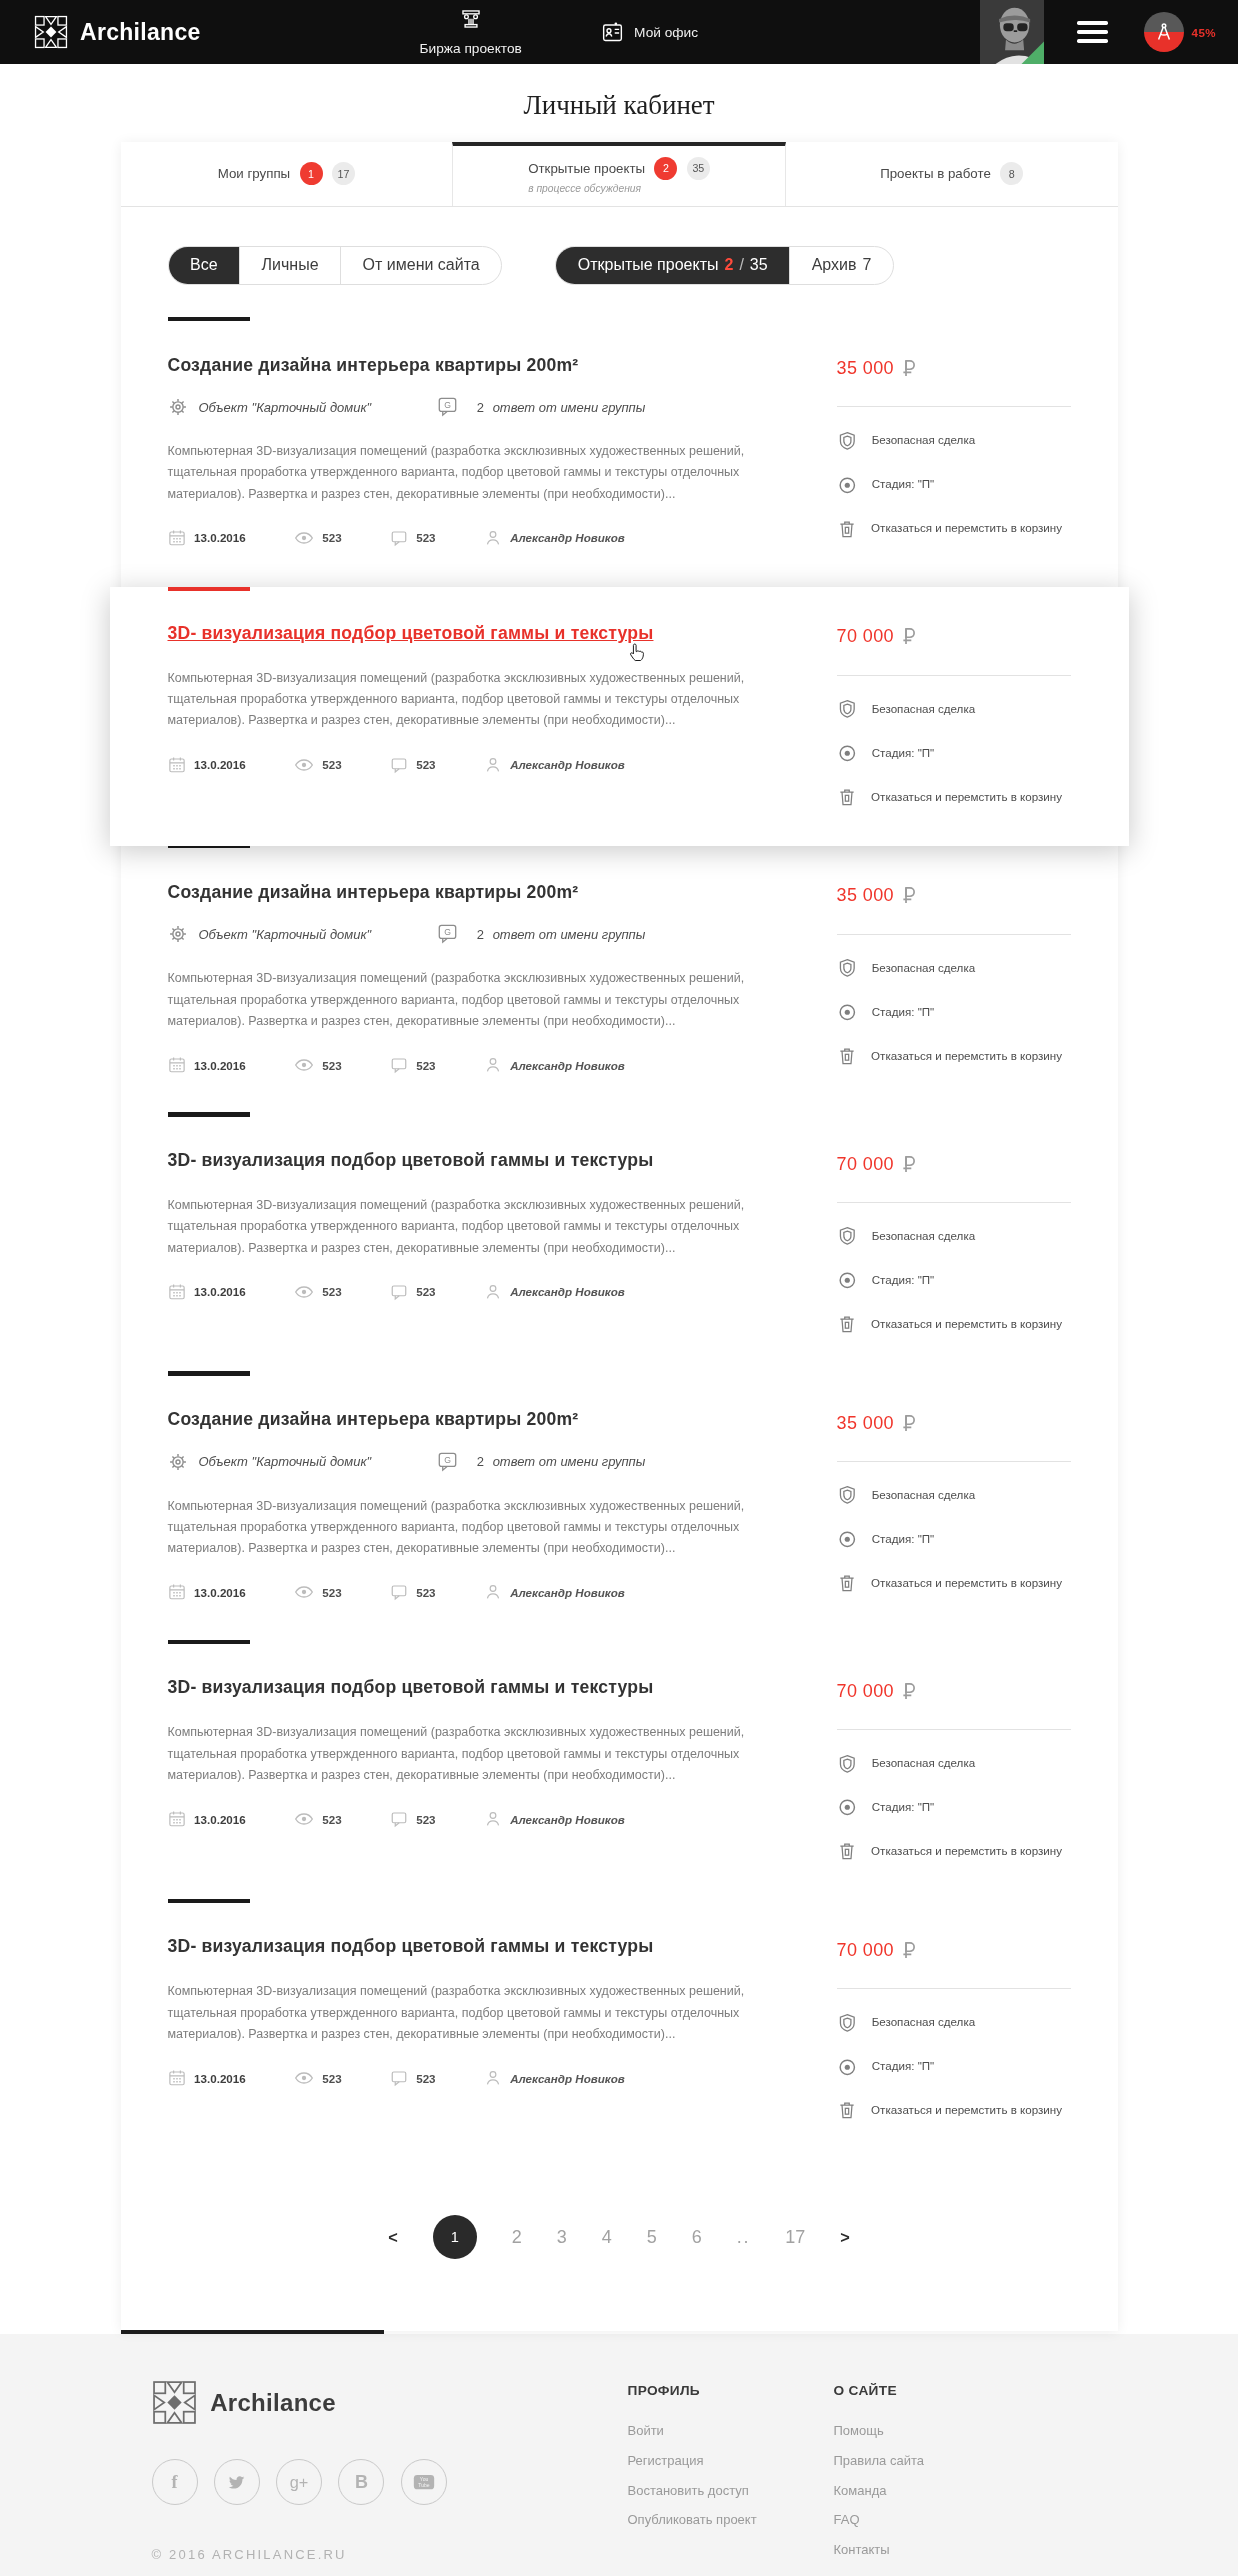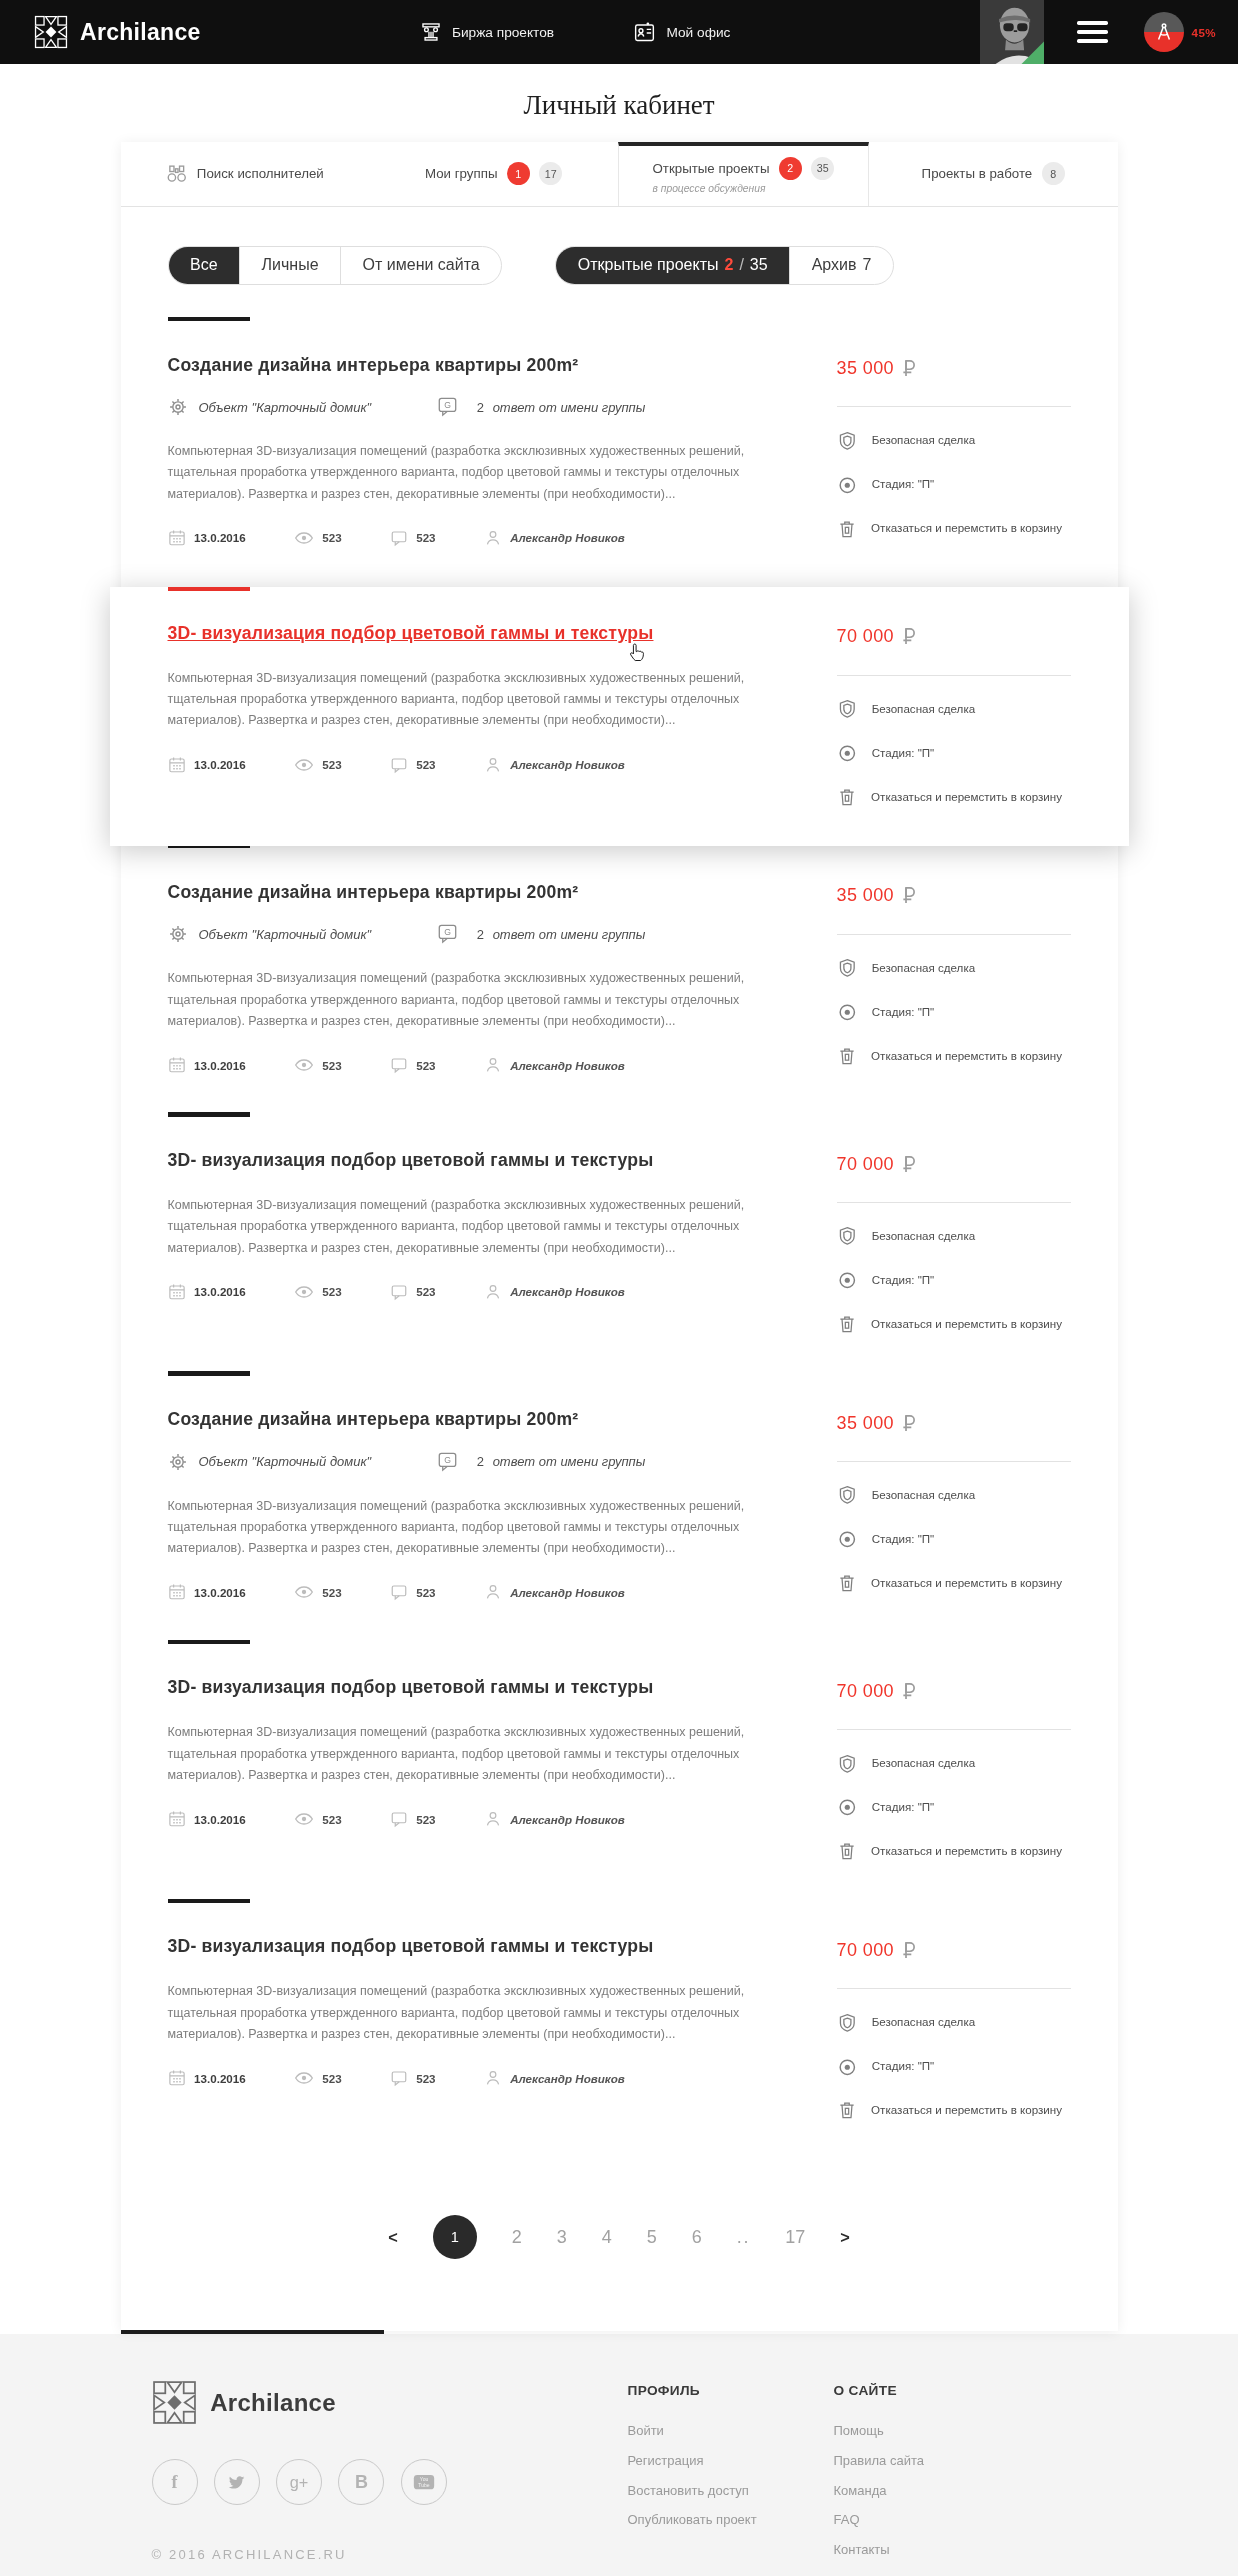--- a/index.html
+++ b/index.html
@@ -8,21 +8,21 @@
     width:1238px; min-height:2576px; margin:0 auto;
     font-family:"Liberation Sans", sans-serif; color:#333;
   }
   svg { display:block; }
 
   
   .header { height:64px; background:#0f0f0f; display:flex; align-items:center; position:relative; }
   .brand { display:flex; align-items:center; gap:12px; margin-left:34px; color:#fff; cursor:pointer; }
   .brand-name { font-size:23px; font-weight:700; letter-spacing:0.3px; }
   .hnav { display:flex; align-items:center; gap:10.3px; color:#f1f1f1; font-size:13.7px; cursor:pointer; }
-  .hnav.first { margin-left:219px; }
+  .hnav.first { margin-left:219px;flex-direction:column; }
   .hnav.second { margin-left:79px; }
   .hright { margin-left:auto; display:flex; align-items:center; height:64px; }
   .avatar { width:64px; height:64px; position:relative; overflow:hidden; background:#3c3c3c; }
   .burger { width:31px; height:22px; display:flex; flex-direction:column; justify-content:space-between; margin:0 36px 0 33px; cursor:pointer; }
   .burger span { display:block; height:3.9px; background:#fff; border-radius:1.7px; }
   .meter { width:40px; height:40px; border-radius:50%; display:flex; align-items:center; justify-content:center;
            background:linear-gradient(180deg,#585858 50%, #e8312a 50%); }
   .meter-val { color:#e8312a; font-size:11.6px; font-weight:700; margin:0 22px 0 7.7px; letter-spacing:0.4px; }
 
   
@@ -194,32 +194,20 @@
     </div>
     <span class="meter-val">45%</span>
   </div>
 </div>
 
 <h1 class="page-title">Личный кабинет</h1>
 
 <div class="content">
 
   <div class="tabs">
-    <div class="tab">
-      <span class="bino">
-        <svg width="21.5" height="21.5" viewBox="0 0 24 24" fill="none" stroke="currentColor" stroke-width="1.5">
-          <rect x="4.3" y="3.5" width="4.6" height="6"></rect>
-            <rect x="15.1" y="3.5" width="4.6" height="6"></rect>
-          <rect x="10.6" y="6.5" width="2.8" height="4"></rect>
-          <circle cx="6.6" cy="16.2" r="4.1"></circle>
-            <circle cx="17.4" cy="16.2" r="4.1"></circle>
-        </svg>
-      </span>
-      <span>Поиск исполнителей</span>
-    </div>
 
     <div class="tab">
       <span>Мои группы</span>
       <span class="badge red">1</span>
       <span class="badge gray">17</span>
     </div>
 
     <div class="tab active">
       <div class="tab-col">
         <div class="tab-row">

